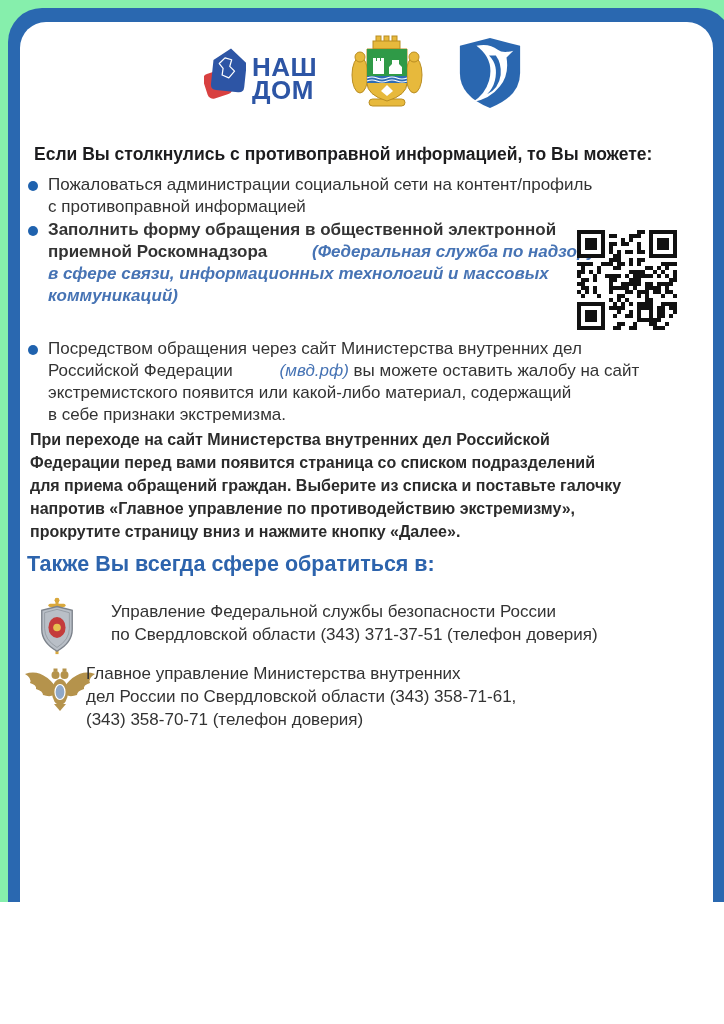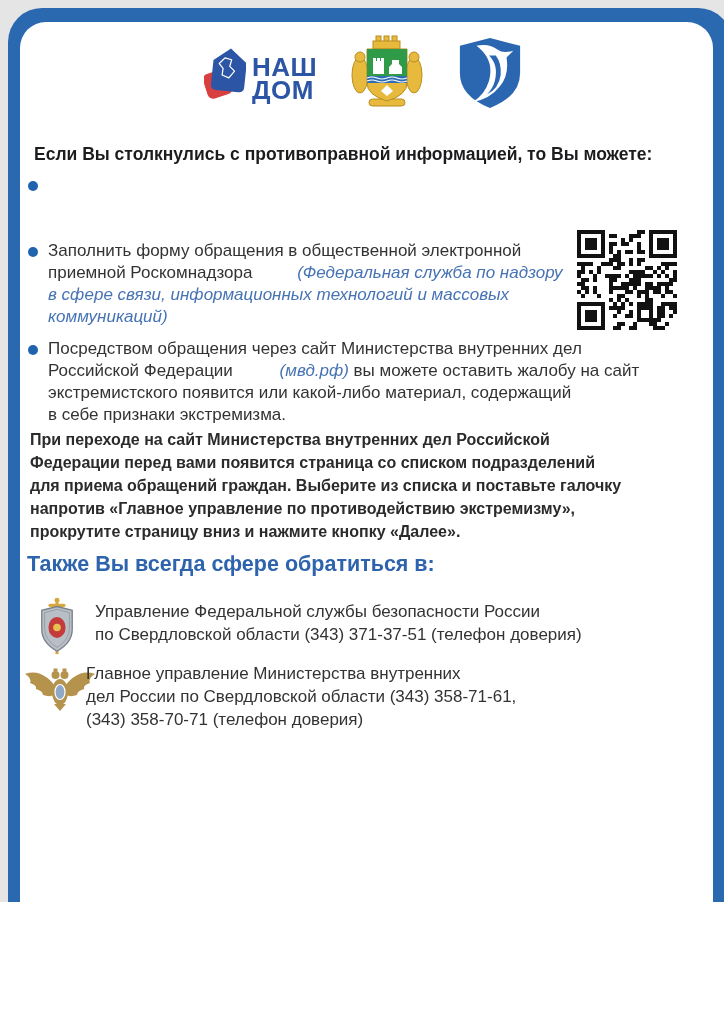--- a/index.html
+++ b/index.html
@@ -1,43 +1,43 @@
 <!DOCTYPE html>
 <html lang="ru"><head>
 <meta charset="utf-8">
 <style>
   html,body{margin:0;padding:0;background:#ffffff;}
-  .page{position:relative;width:724px;height:902px;background:#e5e5e5;overflow:hidden;
+  .page{position:relative;width:724px;height:902px;background:#86efac;overflow:hidden;
         font-family:"Liberation Sans",sans-serif;color:#333;}
   .frame{position:absolute;left:8px;top:8px;width:724px;height:1024px;
          background:#2a68b0;border-radius:34px;}
   .panel{position:absolute;left:20px;top:22px;width:693px;height:971px;
          background:#ffffff;border-radius:26px;}
   .abs{position:absolute;}
   .pre{white-space:pre-line;}
   
   .nash-icon{left:204px;top:45px;width:42px;height:60px;}
   .nash-word{left:252px;top:56px;font-weight:bold;font-size:26px;line-height:23px;
              color:#2d55a5;letter-spacing:0.5px;}
   .coa{left:345px;top:33px;width:84px;height:80px;}
   .dove{left:456px;top:36px;width:68px;height:74px;}
   
   .heading{left:34px;top:143px;font-size:17.5px;font-weight:bold;color:#1c1c1e;line-height:22px;}
   .bullet{left:25px;padding-left:23px;font-size:17px;line-height:22px;color:#333;}
-  .b1{top:174px;} .b2{top:240px;} .b3{top:338px;}
+  .b1{top:174px;} .b2{top:219px;font-weight:bold;} .b3{top:338px;}
   .dot{position:absolute;left:3px;top:6.5px;width:10px;height:10px;border-radius:50%;background:#1f62ae;}
   .note{color:#4673b4;font-style:italic;margin-left:40px;}
   .link{color:#4673b4;font-style:italic;margin-left:42px;}
   .qr{left:577px;top:230px;width:100px;height:100px;}
   .qr svg{width:100%;height:100%;}
   .para{left:30px;top:428px;width:664px;font-size:16px;font-weight:bold;color:#2b2b2b;line-height:23px;}
   
   .c-head{left:27px;top:552px;font-size:21.5px;font-weight:bold;color:#2d64ad;}
   .fsb{left:37px;top:595px;width:40px;height:63px;}
-  .c1{left:95px;top:600px;font-size:17px;line-height:23px;color:#333;}
+  .c1{left:111px;top:600px;font-size:17px;line-height:23px;color:#333;}
   .mvd{left:22px;top:663px;width:76px;height:50px;}
   .c2{left:86px;top:662px;font-size:17px;line-height:23px;color:#333;}
 </style>
 </head>
 <body>
 
 <div class="page">
   <div class="frame"></div>
   <div class="panel"></div>
 
@@ -85,20 +85,22 @@
       <path d="M35 2 L66 10 V38 Q66 62 35 74 Q4 62 4 38 V10 Z" fill="#2a67b0"></path>
       <path d="M21 10 Q40 24 34 46 Q30 60 17 68 Q35 65 45 52 Q55 40 52 22 L59 15 Q48 18 43 14 Q34 7 21 10 Z" fill="#ffffff"></path>
       <path d="M34 20 Q44 30 40 46 Q38 54 32 60 Q44 54 46 40 Q47 28 41 20 Z" fill="#2a67b0"></path>
     </svg>
   </div>
 
   <div class="abs heading pre">Если Вы столкнулись с противоправной информацией, то Вы можете:</div>
 
   <div class="abs bullet b1">
     <span class="dot"></span>
+    <span class="pre">Пожаловаться администрации социальной сети на контент/профиль
+с противоправной информацией</span>
   </div>
 
   <div class="abs bullet b2">
     <span class="dot"></span>
     <span class="pre">Заполнить форму обращения в общественной электронной
 приемной Роскомнадзора </span><span class="note pre">(Федеральная служба по надзору
 в сфере связи, информационных технологий и массовых
 коммуникаций)</span>
   </div>
 

